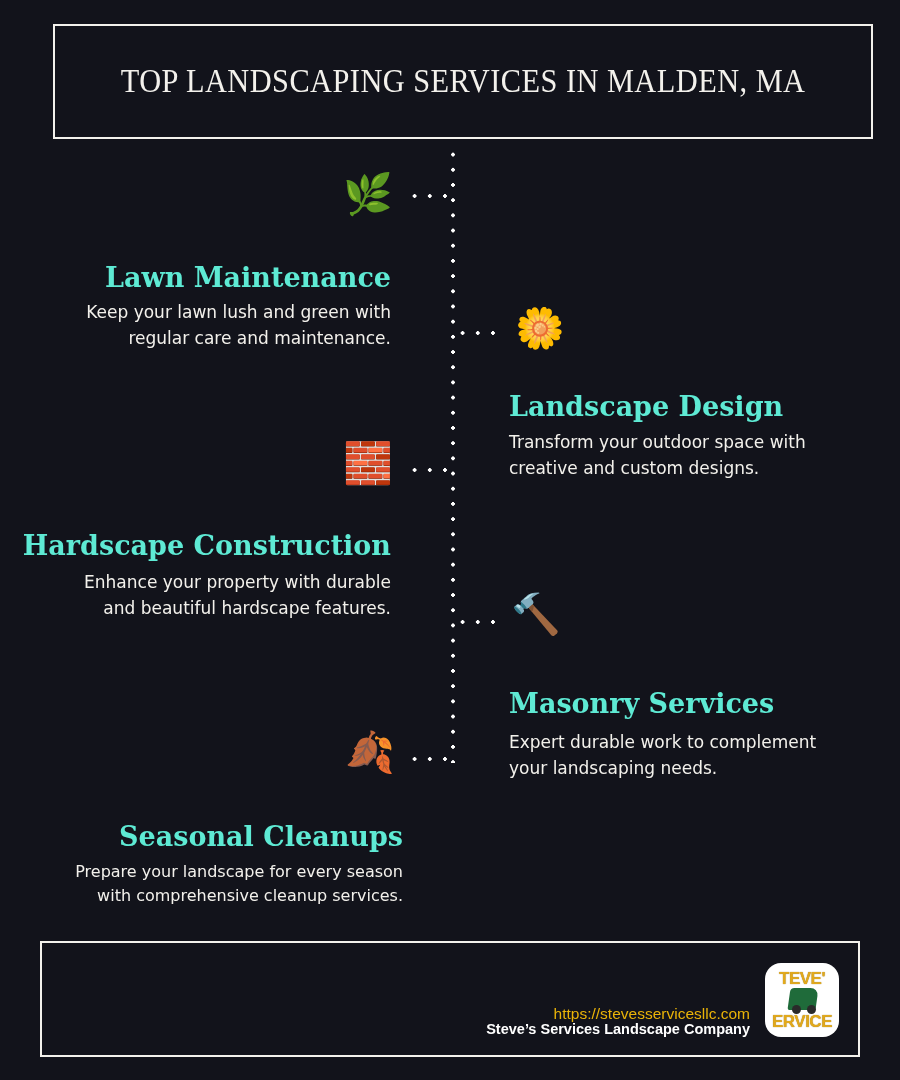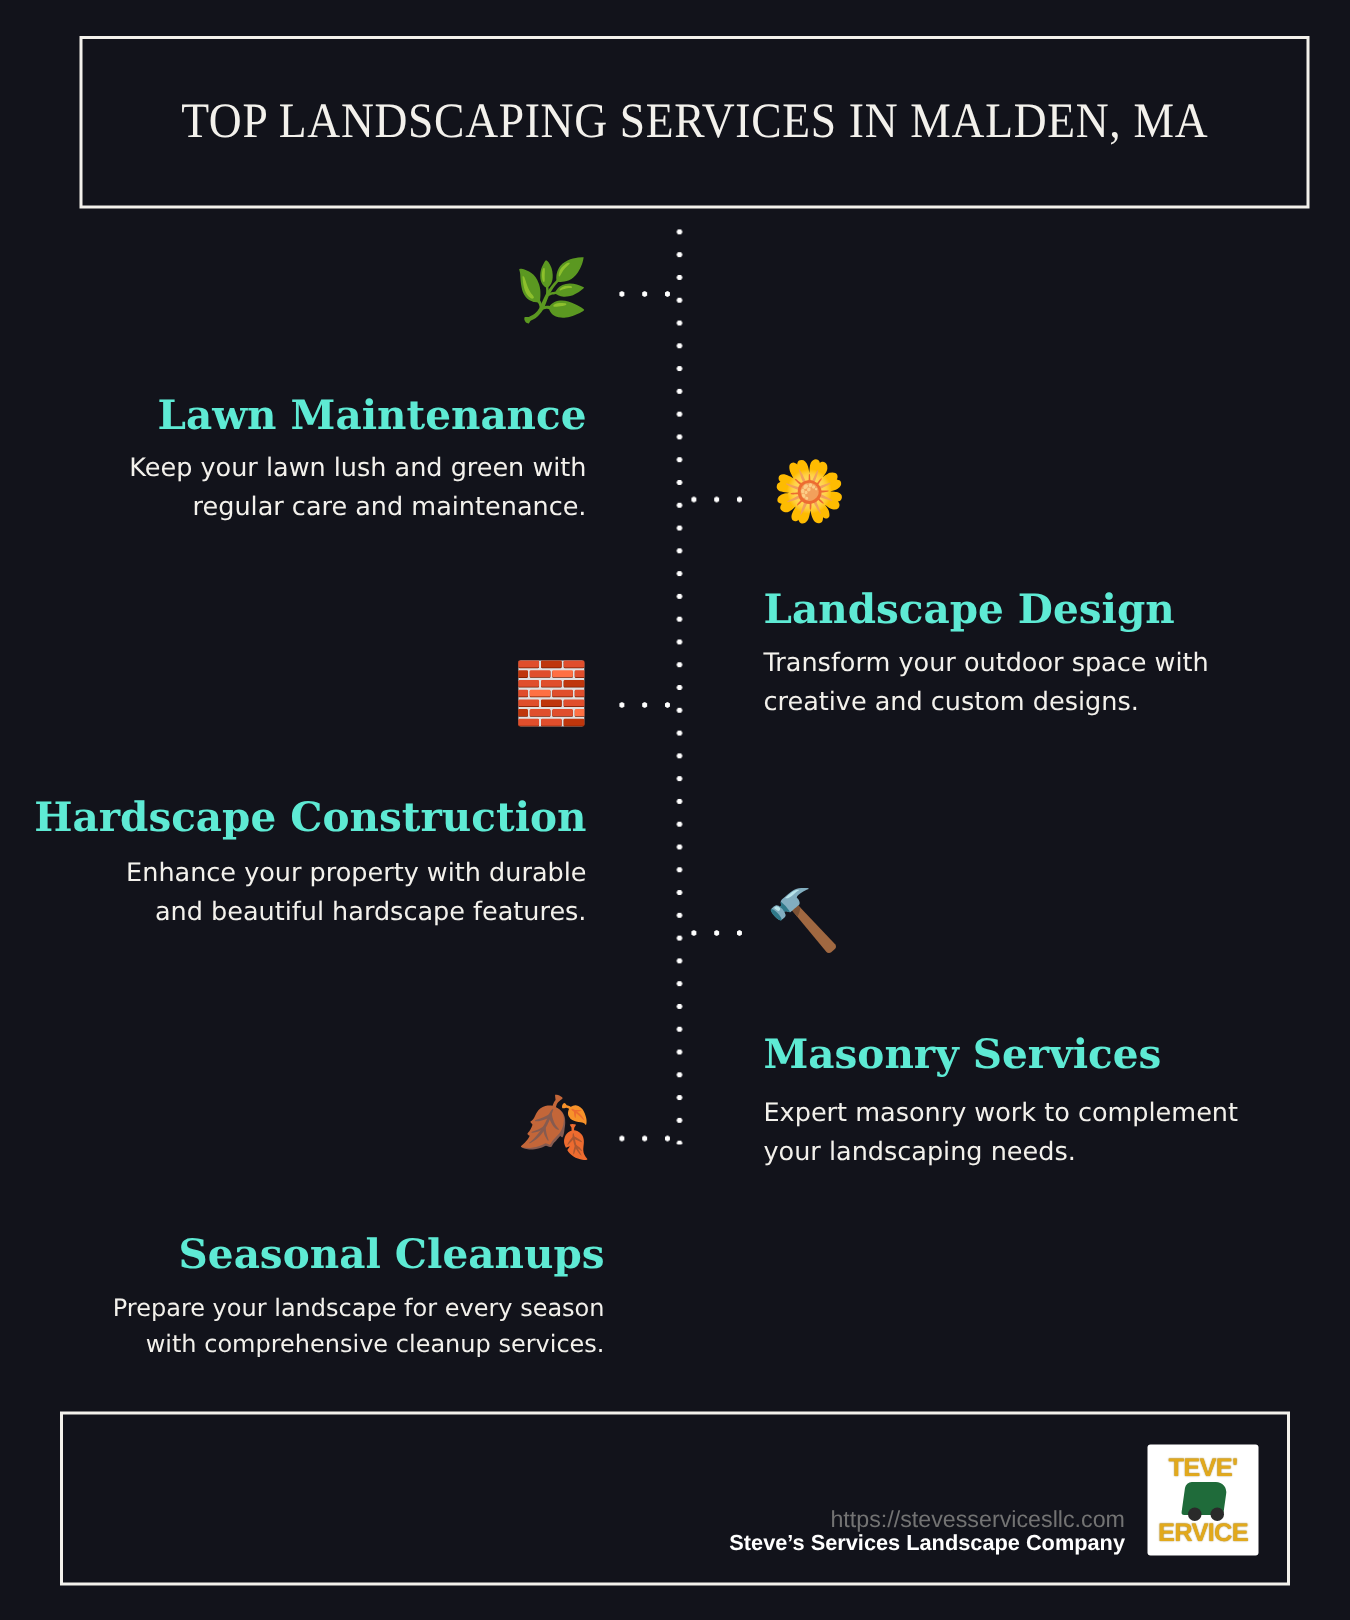--- a/index.html
+++ b/index.html
@@ -57,25 +57,25 @@
       border: 2px solid #f3f1ec;
     }
     .company {
       position: absolute; right: 108px; top: 35px;
       font-family: "Liberation Sans", sans-serif; font-weight: bold;
       font-size: 14.5px; color: #ffffff; white-space: nowrap; margin-top: 43px;
     }
     .url {
       position: absolute; right: 108px; top: 62px;
       font-family: "Liberation Sans", sans-serif; font-size: 15.5px;
-      color: #737373; white-space: nowrap;
+      color: #eab308; white-space: nowrap;
     }
     .logo {
       position: absolute; right: 19px; top: 20px;
-      width: 74px; height: 74px; border-radius: 2px;
+      width: 74px; height: 74px; border-radius: 16px;
       background: #ffffff; overflow: hidden;
     }
     .logo .ltxt {
       position: absolute; left: 0; width: 100%; text-align: center;
       font-family: "Liberation Sans", sans-serif; font-weight: bold;
       font-size: 17px; color: #e2a91c; letter-spacing: -0.5px;
       text-shadow: 0 0 1px #8a6a10;
     }
     .logo .top { top: 6px; }
     .logo .bot { bottom: 5px; }
@@ -119,21 +119,21 @@
 <h2 class="svc-title left" style="right:509px; top:530px;">Hardscape Construction</h2>
 <p class="svc-desc left" style="right:509px; top:569px;">
   <span>Enhance your property with durable</span><br>
   <span>and beautiful hardscape features.</span>
 </p>
 
 <div class="hline" style="left:455px; top:620px;"></div>
 <div class="icon" style="left:510px; top:594px;">🔨</div>
 <h2 class="svc-title right" style="left:509px; top:688px;">Masonry Services</h2>
 <p class="svc-desc right" style="left:509px; top:729px;">
-  <span>Expert masonry work to complement</span><br>
+  <span>Expert durable work to complement</span><br>
   <span>your landscaping needs.</span>
 </p>
 
 <div class="hline" style="left:407px; top:757px;"></div>
 <div class="icon" style="left:344px; top:732px;">🍂</div>
 <h2 class="svc-title left" style="right:497px; top:821px;">Seasonal Cleanups</h2>
 <p class="svc-desc left" style="right:497px; top:860px; font-size:16px; line-height:24px;margin-left:12px;">
   <span>Prepare your landscape for every season</span><br>
   <span>with comprehensive cleanup services.</span>
 </p>

